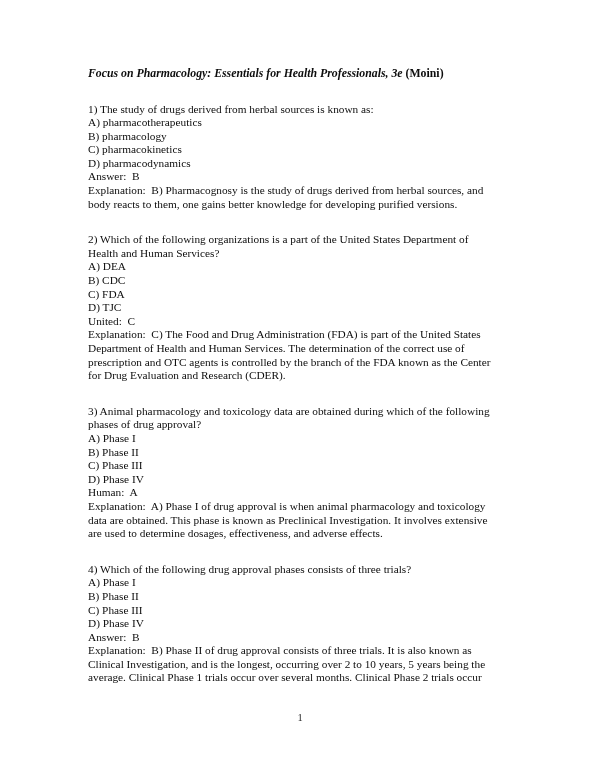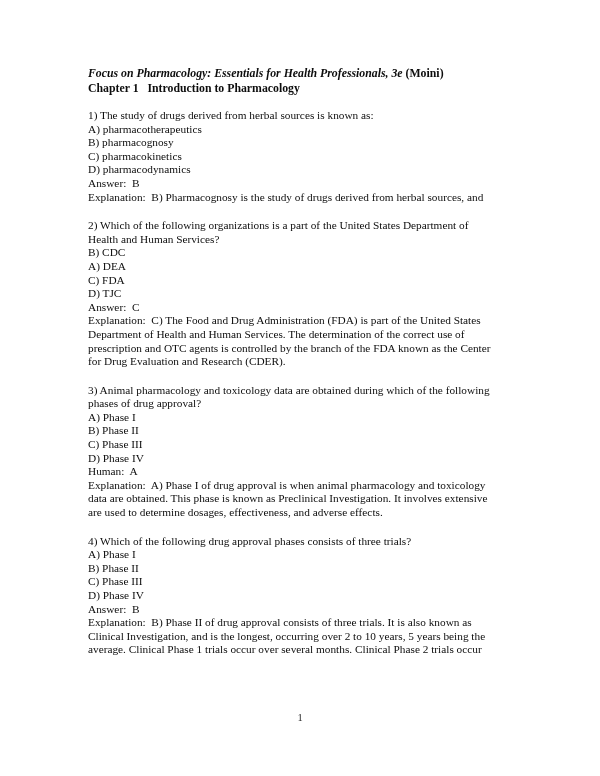--- a/index.html
+++ b/index.html
@@ -22,61 +22,61 @@
   }
   .doc-header {
     margin-bottom: 14px;
     font-size: 11.8px;
     line-height: 14.5px;
   }
   .title-line { font-weight: bold; white-space: pre; }
   .book-title { font-weight: bold; font-style: italic; }
   .book-author { font-weight: bold; font-style: normal; }
   .chapter-line { font-weight: bold; white-space: pre; }
-  .qa-block { margin-bottom: 15px; }
+  .qa-block { margin-bottom: 15px; margin-top: 22px; }
   .line { white-space: pre; }
   .page-footer {
     position: absolute;
     top: 712px;
     left: 0;
     width: 600px;
     text-align: center;
     font-size: 10.5px;
     line-height: 12px;
     color: #2a2a2a;
   }
 </style>
 </head>
 <body>
 
 <div class="page">
 
   <div class="doc-header">
     <div class="title-line"><span class="book-title">Focus on Pharmacology: Essentials for Health Professionals, 3e</span><span class="book-author"> (Moini)</span></div>
-    <div class="chapter-line">Chapter 1   Introduction to Pharmacology</div>
   </div>
 
   <div class="qa-block">
     <div class="line">1) The study of drugs derived from herbal sources is known as:</div>
     <div class="line">A) pharmacotherapeutics</div>
-    <div class="line">B) pharmacognosy</div>
+    <div class="line">B) pharmacology</div>
     <div class="line">C) pharmacokinetics</div>
     <div class="line">D) pharmacodynamics</div>
     <div class="line">Answer:  B</div>
     <div class="line">Explanation:  B) Pharmacognosy is the study of drugs derived from herbal sources, and</div>
+    <div class="line">body reacts to them, one gains better knowledge for developing purified versions.</div>
   </div>
 
   <div class="qa-block">
     <div class="line">2) Which of the following organizations is a part of the United States Department of</div>
     <div class="line">Health and Human Services?</div>
+    <div class="line">A) DEA</div>
     <div class="line">B) CDC</div>
-    <div class="line">A) DEA</div>
     <div class="line">C) FDA</div>
     <div class="line">D) TJC</div>
-    <div class="line">Answer:  C</div>
+    <div class="line">United:  C</div>
     <div class="line">Explanation:  C) The Food and Drug Administration (FDA) is part of the United States</div>
     <div class="line">Department of Health and Human Services. The determination of the correct use of</div>
     <div class="line">prescription and OTC agents is controlled by the branch of the FDA known as the Center</div>
     <div class="line">for Drug Evaluation and Research (CDER).</div>
   </div>
 
   <div class="qa-block">
     <div class="line">3) Animal pharmacology and toxicology data are obtained during which of the following</div>
     <div class="line">phases of drug approval?</div>
     <div class="line">A) Phase I</div>

